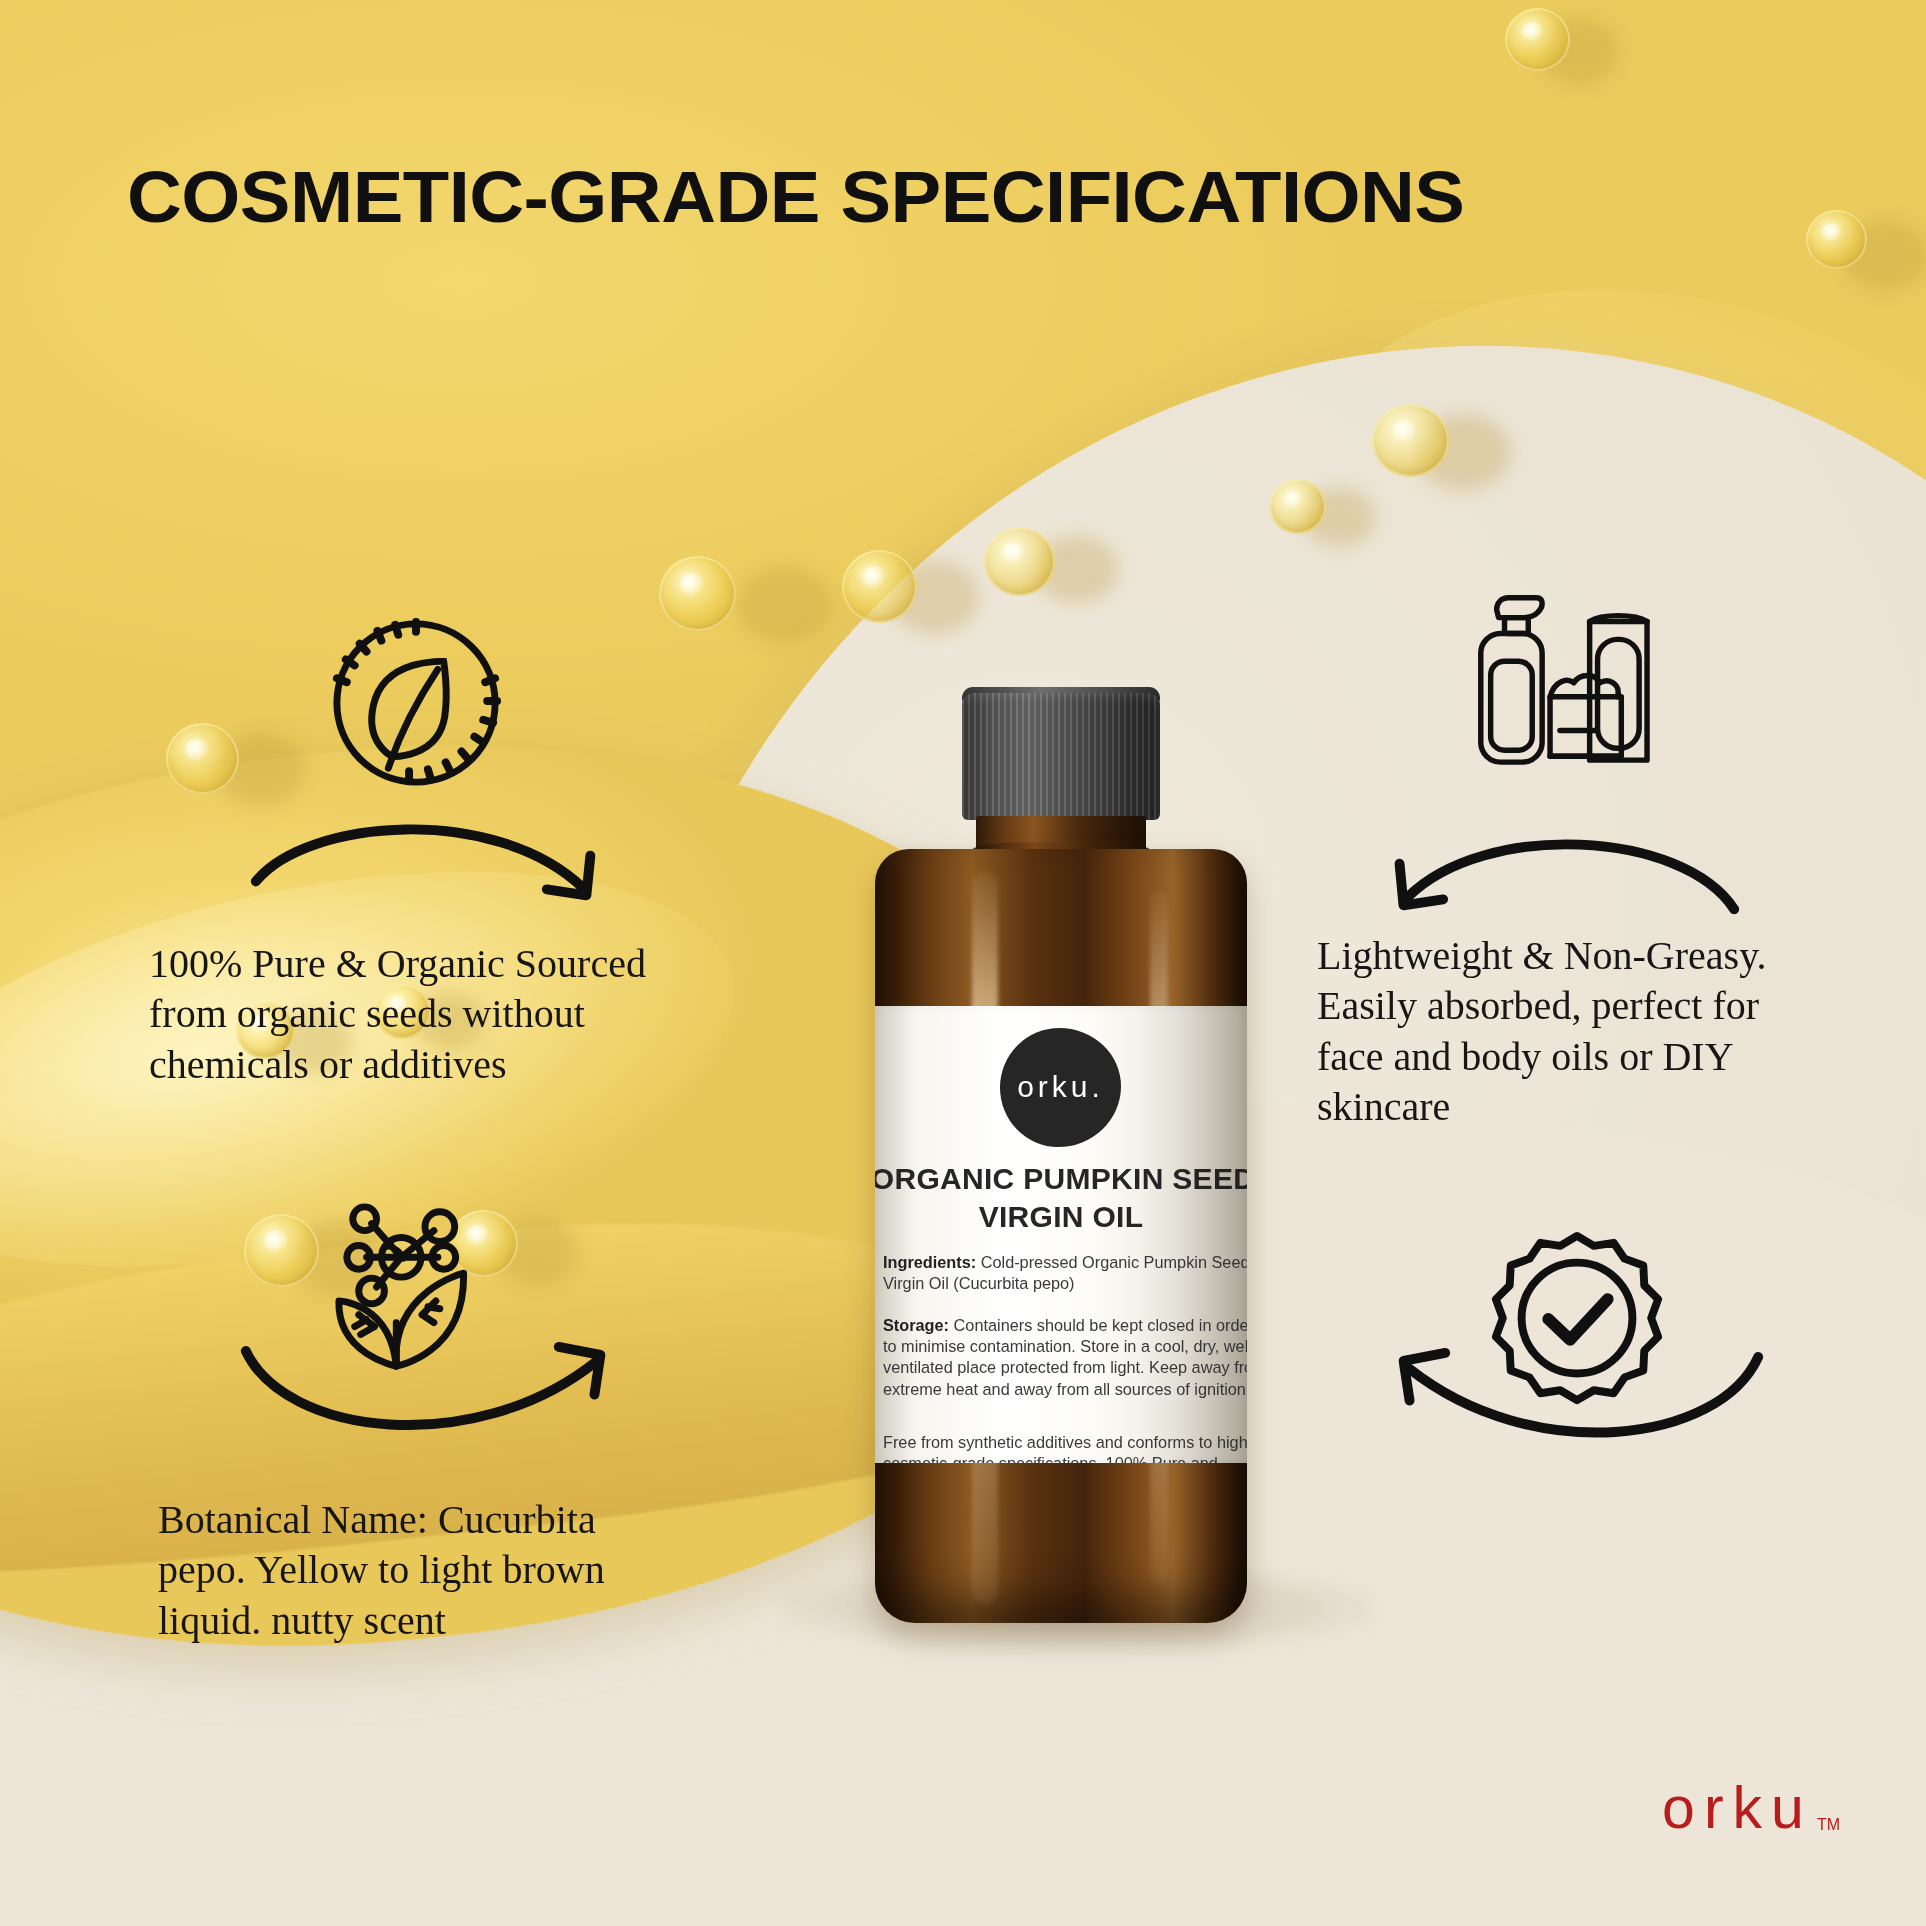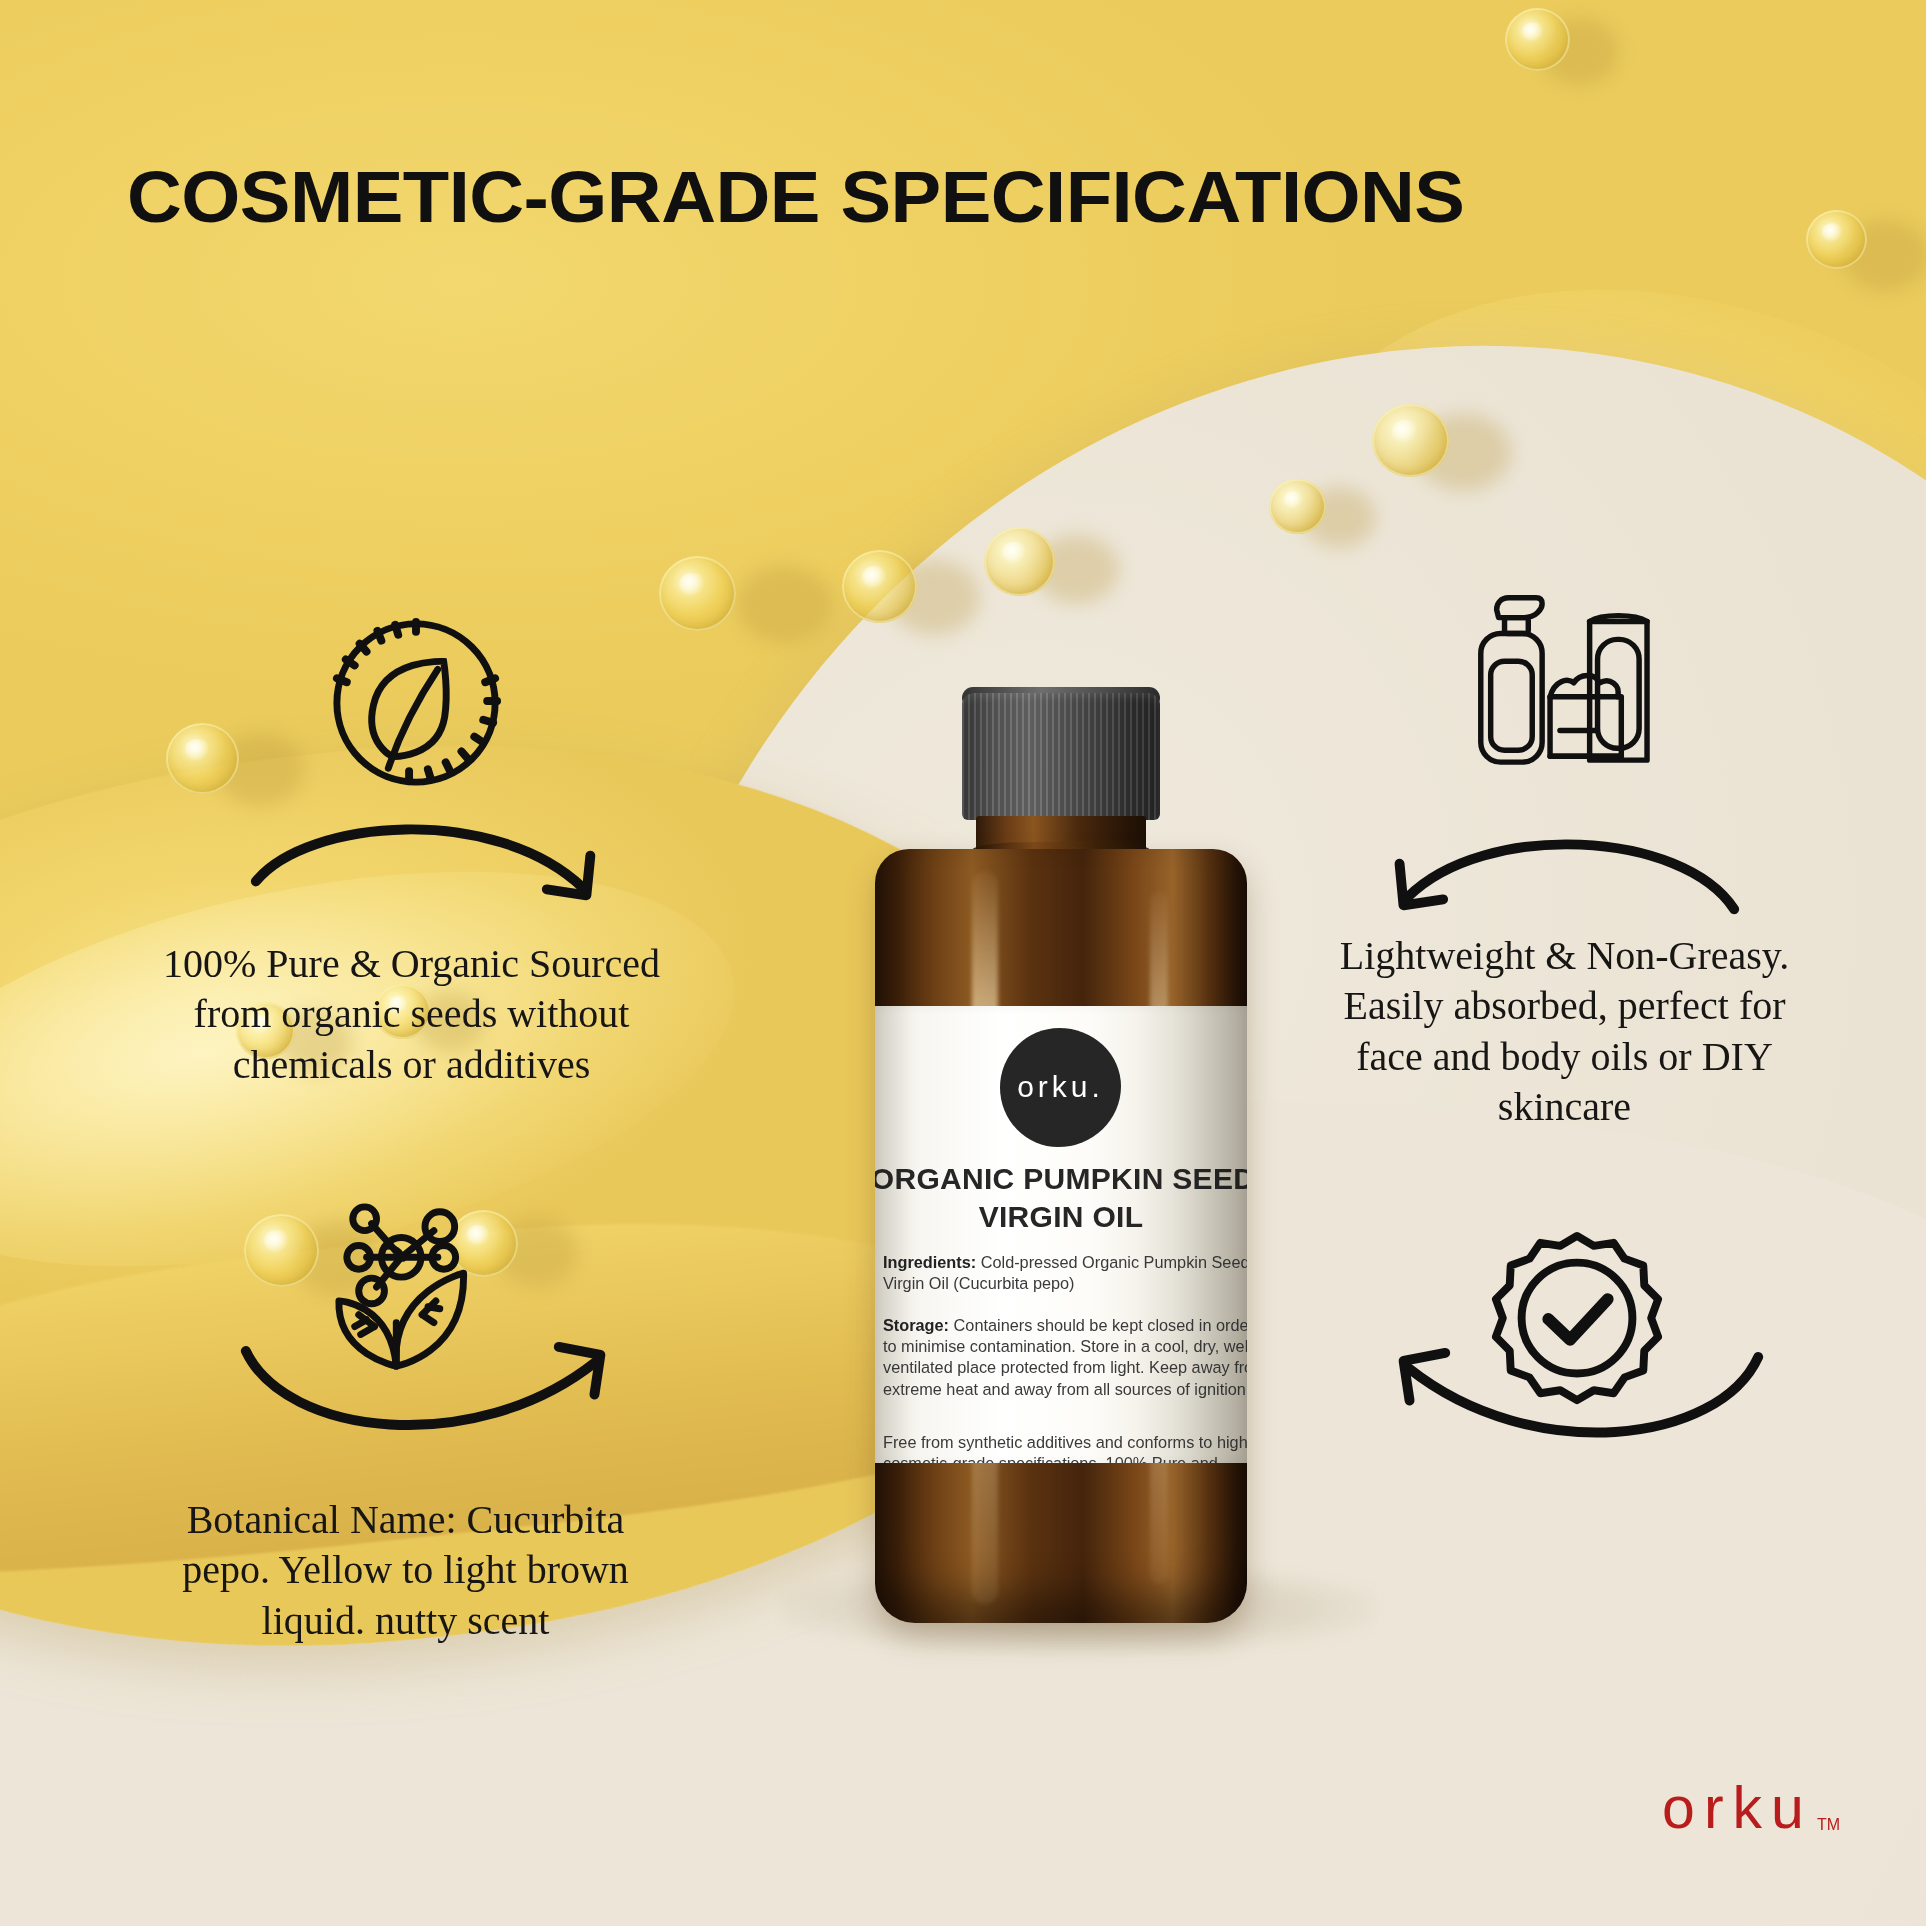--- a/index.html
+++ b/index.html
@@ -81,26 +81,26 @@
     transform:scaleX(1.04);transform-origin:left center;
   }
   .subtitle{
     position:absolute;left:127px;top:275px;width:1703px;
     font-family:"Liberation Serif", serif;
     font-size:49px;line-height:1.30;color:#1b1a18;
   }
 
   
   .feature-text{
-    position:absolute;text-align:center;color:#171614;
+    position:absolute;text-align:left;color:#171614;
     font-family:"Liberation Serif", serif;
     font-size:40px;line-height:1.26;
   }
   .f-left-top{left:149px;top:939px;width:525px;}
-  .f-left-bottom{left:148px;top:1495px;width:515px;}
+  .f-left-bottom{left:158px;top:1495px;width:515px;}
   .f-right-top{left:1317px;top:931px;width:495px;}
   .f-right-bottom{left:1371px;top:1485px;width:426px;}
 
   .icon-wrap{position:absolute;}
   .ic-leaf{left:327px;top:614px;}
   .ic-molecule{left:317px;top:1196px;}
   .ic-cosmetics{left:1445px;top:582px;}
   .ic-badge{left:1483px;top:1226px;}
 
   .arrow-wrap{position:absolute;}

